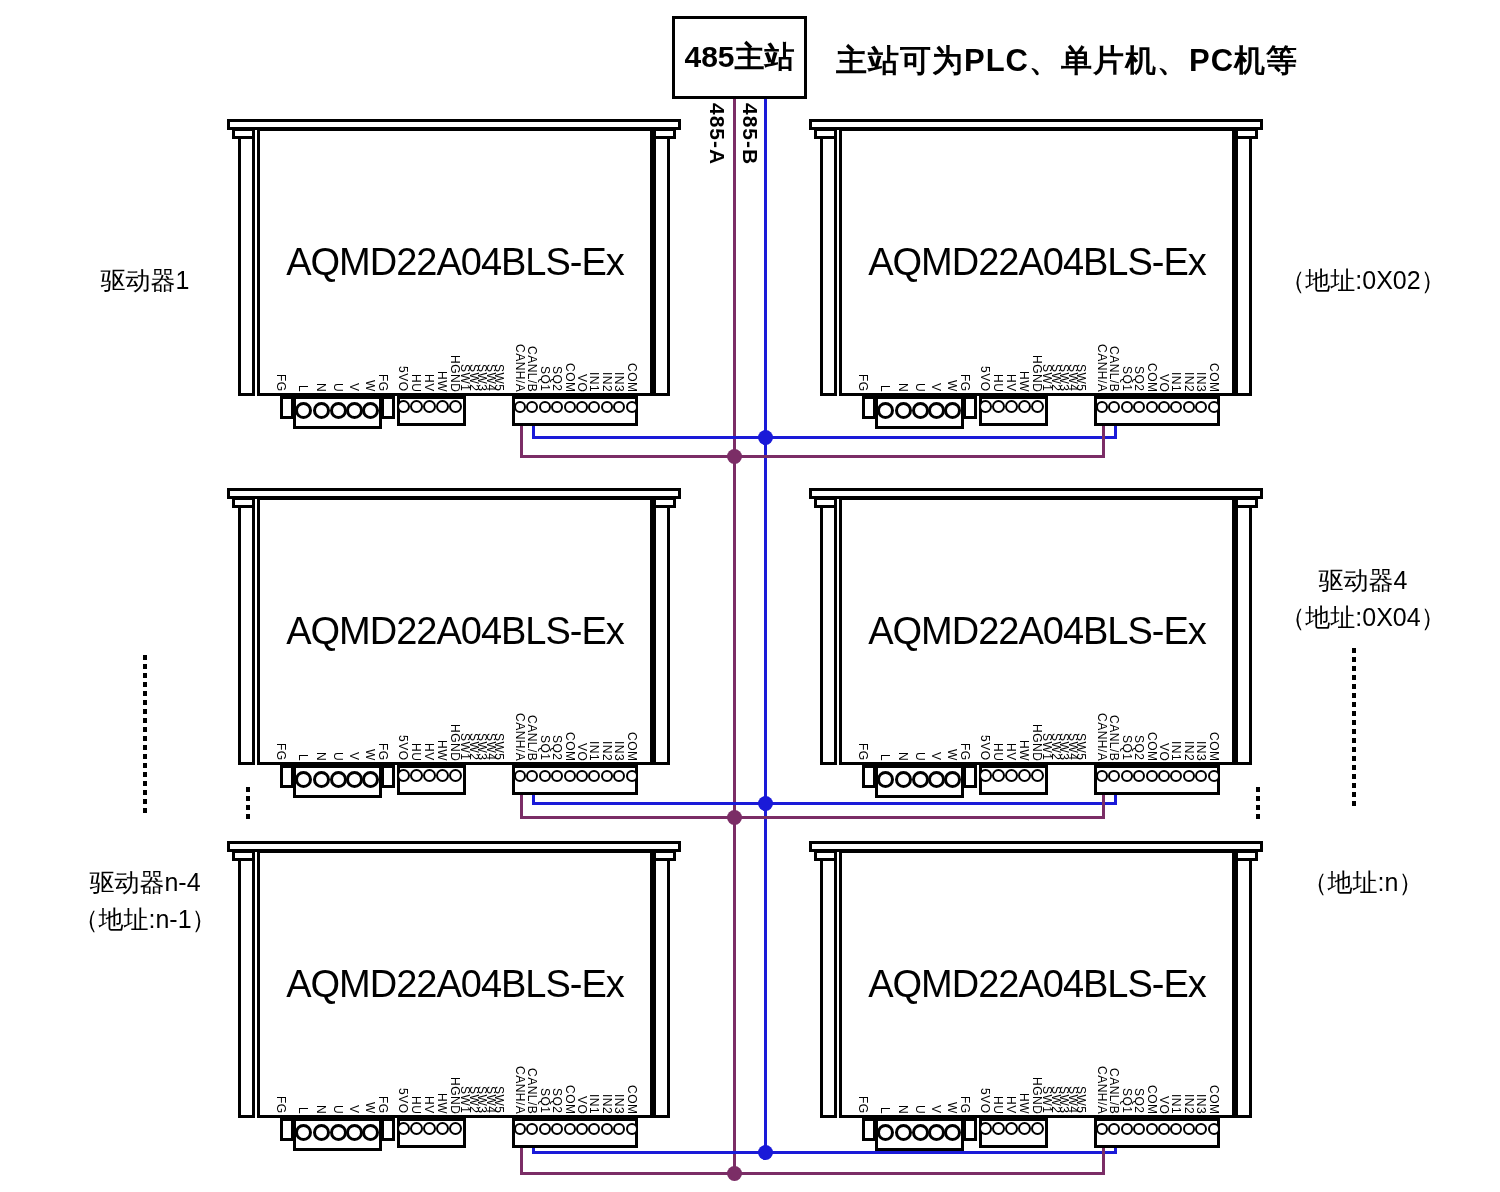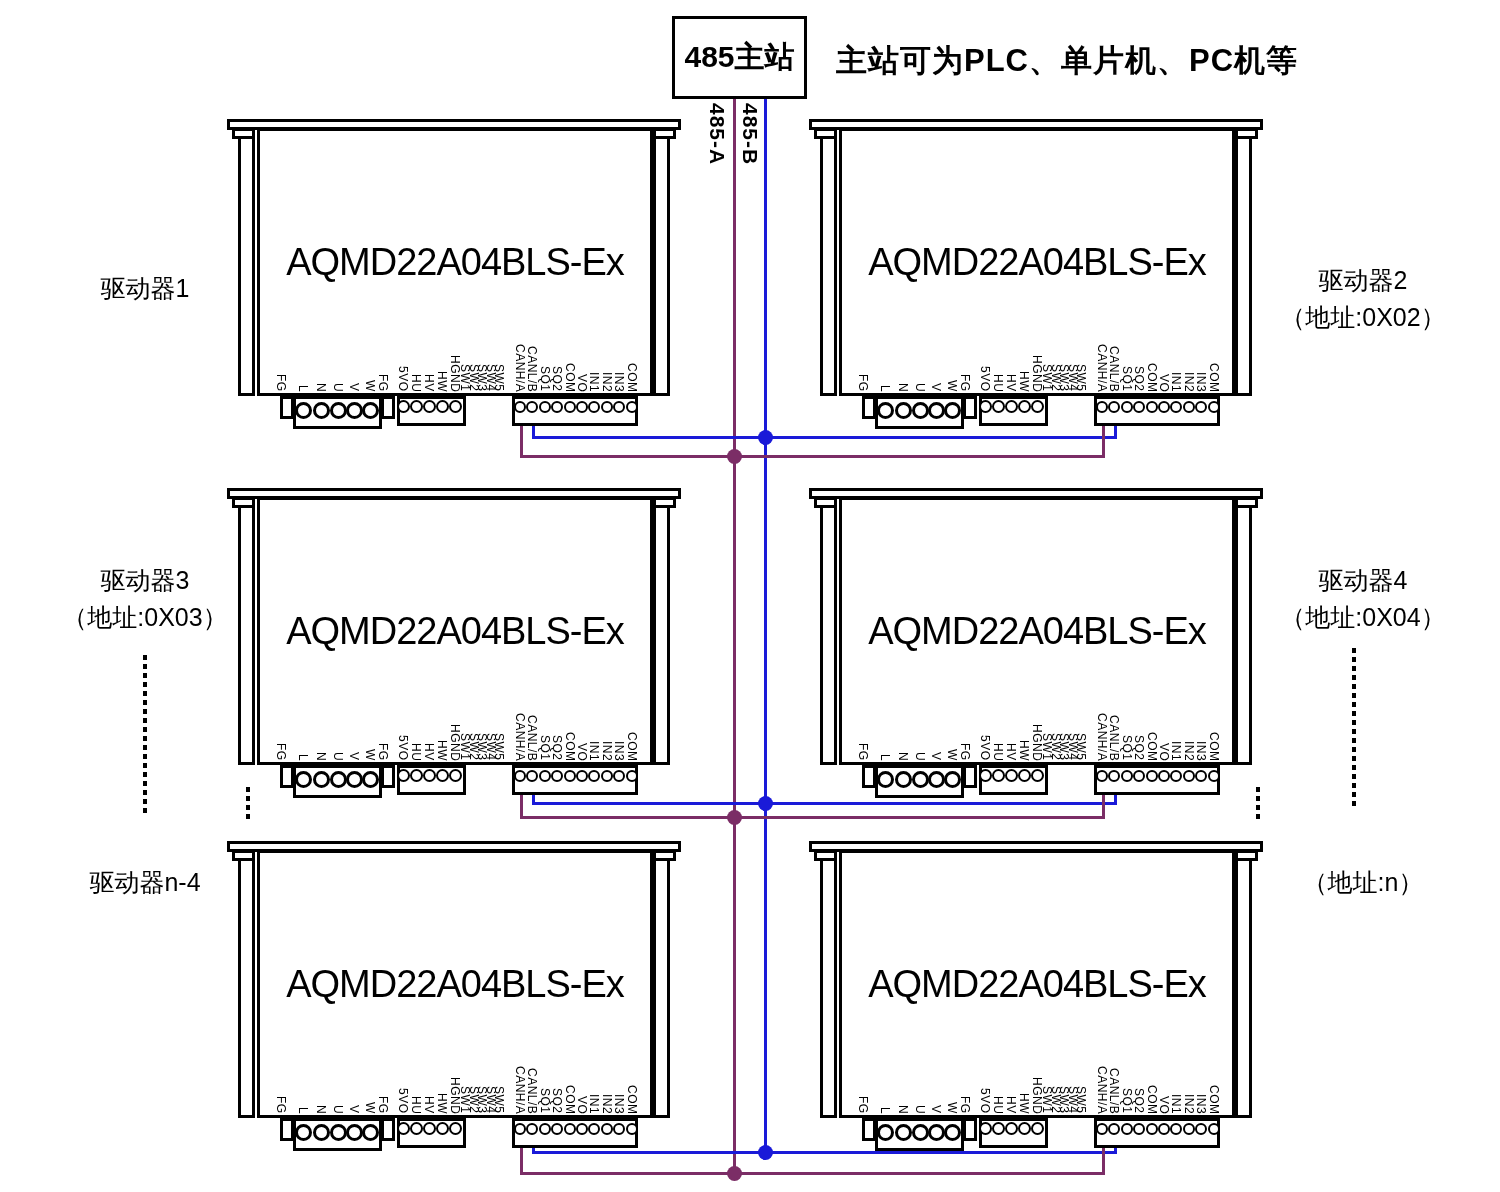--- a/index.html
+++ b/index.html
@@ -108,21 +108,21 @@
     <div class="pin" style="position: absolute; left: 513px; bottom: 800px;">CANH/A</div>
     <div class="pin" style="position: absolute; left: 525.4px; bottom: 800px;">CANL/B</div>
     <div class="pin" style="position: absolute; left: 537.8px; bottom: 800px;">SQ1</div>
     <div class="pin" style="position: absolute; left: 550.2px; bottom: 800px;">SQ2</div>
     <div class="pin" style="position: absolute; left: 562.6px; bottom: 800px;">COM</div>
     <div class="pin" style="position: absolute; left: 575px; bottom: 800px;">VO</div>
     <div class="pin" style="position: absolute; left: 587.4px; bottom: 800px;">IN1</div>
     <div class="pin" style="position: absolute; left: 599.8px; bottom: 800px;">IN2</div>
     <div class="pin" style="position: absolute; left: 612.2px; bottom: 800px;">IN3</div>
     <div class="pin" style="position: absolute; left: 624.6px; bottom: 800px;">COM</div>
-    <div class="dlabel" style="position: absolute; left: 45px; top: 270px;">
+    <div class="dlabel" style="position: absolute; left: 45px; top: 262px;">
       <div>驱动器1</div>
     </div>
     <div class="mpart" style="position: absolute; left: 820px; top: 128px; width: 17px; height: 268px;"></div>
     <div class="mpart" style="position: absolute; left: 1235px; top: 128px; width: 17px; height: 268px;"></div>
     <div class="mpart" style="position: absolute; left: 814px; top: 128px; width: 23px; height: 11px;"></div>
     <div class="mpart" style="position: absolute; left: 1235px; top: 128px; width: 23px; height: 11px;"></div>
     <div class="mpart" style="position: absolute; left: 809px; top: 119px; width: 454px; height: 11px;"></div>
     <div class="mpart" style="position: absolute; left: 839px; top: 128px; width: 396px; height: 268px;"></div>
     <div class="title" style="position: absolute; left: 839px; top: 237px; width: 396px; height: 50px; line-height: 50px;">AQMD22A04BLS-Ex</div>
     <div class="mpart" style="position: absolute; left: 862px; top: 396px; width: 14px; height: 23px;"></div>
@@ -171,21 +171,20 @@
     <div class="pin" style="position: absolute; left: 1107.4px; bottom: 800px;">CANL/B</div>
     <div class="pin" style="position: absolute; left: 1119.8px; bottom: 800px;">SQ1</div>
     <div class="pin" style="position: absolute; left: 1132.2px; bottom: 800px;">SQ2</div>
     <div class="pin" style="position: absolute; left: 1144.6px; bottom: 800px;">COM</div>
     <div class="pin" style="position: absolute; left: 1157px; bottom: 800px;">VO</div>
     <div class="pin" style="position: absolute; left: 1169.4px; bottom: 800px;">IN1</div>
     <div class="pin" style="position: absolute; left: 1181.8px; bottom: 800px;">IN2</div>
     <div class="pin" style="position: absolute; left: 1194.2px; bottom: 800px;">IN3</div>
     <div class="pin" style="position: absolute; left: 1206.6px; bottom: 800px;">COM</div>
     <div class="dlabel" style="position: absolute; left: 1263px; top: 262px;">
-      <div>驱动器2</div>
       <div>（地址:0X02）</div>
     </div>
     <div class="mpart" style="position: absolute; left: 238px; top: 497px; width: 17px; height: 268px;"></div>
     <div class="mpart" style="position: absolute; left: 653px; top: 497px; width: 17px; height: 268px;"></div>
     <div class="mpart" style="position: absolute; left: 232px; top: 497px; width: 23px; height: 11px;"></div>
     <div class="mpart" style="position: absolute; left: 653px; top: 497px; width: 23px; height: 11px;"></div>
     <div class="mpart" style="position: absolute; left: 227px; top: 488px; width: 454px; height: 11px;"></div>
     <div class="mpart" style="position: absolute; left: 257px; top: 497px; width: 396px; height: 268px;"></div>
     <div class="title" style="position: absolute; left: 257px; top: 606px; width: 396px; height: 50px; line-height: 50px;">AQMD22A04BLS-Ex</div>
     <div class="mpart" style="position: absolute; left: 280px; top: 765px; width: 14px; height: 23px;"></div>
@@ -233,24 +232,20 @@
     <div class="pin" style="position: absolute; left: 513px; bottom: 431px;">CANH/A</div>
     <div class="pin" style="position: absolute; left: 525.4px; bottom: 431px;">CANL/B</div>
     <div class="pin" style="position: absolute; left: 537.8px; bottom: 431px;">SQ1</div>
     <div class="pin" style="position: absolute; left: 550.2px; bottom: 431px;">SQ2</div>
     <div class="pin" style="position: absolute; left: 562.6px; bottom: 431px;">COM</div>
     <div class="pin" style="position: absolute; left: 575px; bottom: 431px;">VO</div>
     <div class="pin" style="position: absolute; left: 587.4px; bottom: 431px;">IN1</div>
     <div class="pin" style="position: absolute; left: 599.8px; bottom: 431px;">IN2</div>
     <div class="pin" style="position: absolute; left: 612.2px; bottom: 431px;">IN3</div>
     <div class="pin" style="position: absolute; left: 624.6px; bottom: 431px;">COM</div>
-    <div class="dlabel" style="position: absolute; left: 45px; top: 562px;">
-      <div>驱动器3</div>
-      <div>（地址:0X03）</div>
-    </div>
     <div class="mpart" style="position: absolute; left: 820px; top: 497px; width: 17px; height: 268px;"></div>
     <div class="mpart" style="position: absolute; left: 1235px; top: 497px; width: 17px; height: 268px;"></div>
     <div class="mpart" style="position: absolute; left: 814px; top: 497px; width: 23px; height: 11px;"></div>
     <div class="mpart" style="position: absolute; left: 1235px; top: 497px; width: 23px; height: 11px;"></div>
     <div class="mpart" style="position: absolute; left: 809px; top: 488px; width: 454px; height: 11px;"></div>
     <div class="mpart" style="position: absolute; left: 839px; top: 497px; width: 396px; height: 268px;"></div>
     <div class="title" style="position: absolute; left: 839px; top: 606px; width: 396px; height: 50px; line-height: 50px;">AQMD22A04BLS-Ex</div>
     <div class="mpart" style="position: absolute; left: 862px; top: 765px; width: 14px; height: 23px;"></div>
     <div class="mpart" style="position: absolute; left: 963px; top: 765px; width: 14px; height: 23px;"></div>
     <div class="mpart" style="position: absolute; left: 875px; top: 765px; width: 89px; height: 33px;"></div>
@@ -361,20 +356,21 @@
     <div class="pin" style="position: absolute; left: 537.8px; bottom: 78px;">SQ1</div>
     <div class="pin" style="position: absolute; left: 550.2px; bottom: 78px;">SQ2</div>
     <div class="pin" style="position: absolute; left: 562.6px; bottom: 78px;">COM</div>
     <div class="pin" style="position: absolute; left: 575px; bottom: 78px;">VO</div>
     <div class="pin" style="position: absolute; left: 587.4px; bottom: 78px;">IN1</div>
     <div class="pin" style="position: absolute; left: 599.8px; bottom: 78px;">IN2</div>
     <div class="pin" style="position: absolute; left: 612.2px; bottom: 78px;">IN3</div>
     <div class="pin" style="position: absolute; left: 624.6px; bottom: 78px;">COM</div>
     <div class="dlabel" style="position: absolute; left: 45px; top: 864px;">
       <div>驱动器n-4</div>
+      <div>（地址:n-1）</div>
     </div>
     <div class="mpart" style="position: absolute; left: 820px; top: 850px; width: 17px; height: 268px;"></div>
     <div class="mpart" style="position: absolute; left: 1235px; top: 850px; width: 17px; height: 268px;"></div>
     <div class="mpart" style="position: absolute; left: 814px; top: 850px; width: 23px; height: 11px;"></div>
     <div class="mpart" style="position: absolute; left: 1235px; top: 850px; width: 23px; height: 11px;"></div>
     <div class="mpart" style="position: absolute; left: 809px; top: 841px; width: 454px; height: 11px;"></div>
     <div class="mpart" style="position: absolute; left: 839px; top: 850px; width: 396px; height: 268px;"></div>
     <div class="title" style="position: absolute; left: 839px; top: 959px; width: 396px; height: 50px; line-height: 50px;">AQMD22A04BLS-Ex</div>
     <div class="mpart" style="position: absolute; left: 862px; top: 1118px; width: 14px; height: 23px;"></div>
     <div class="mpart" style="position: absolute; left: 963px; top: 1118px; width: 14px; height: 23px;"></div>

